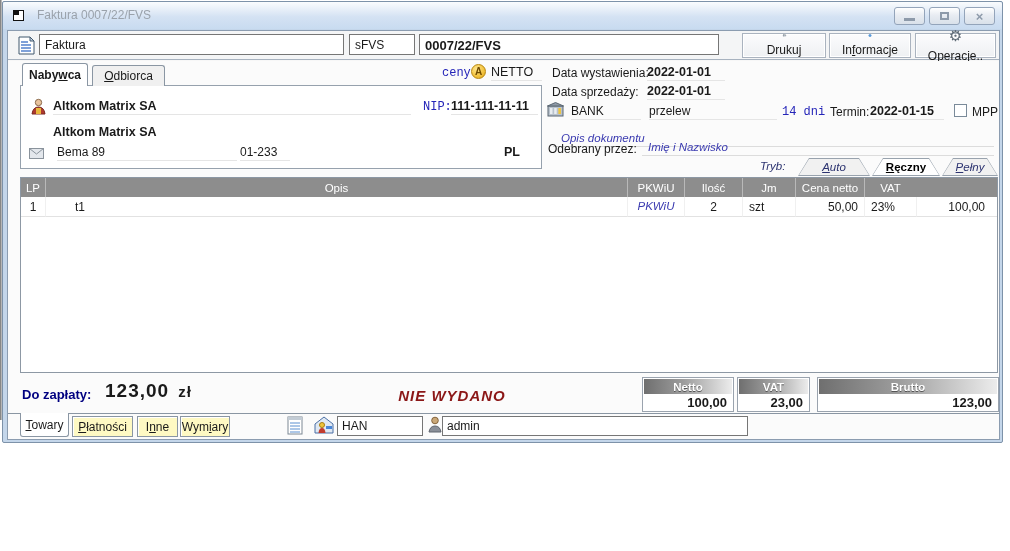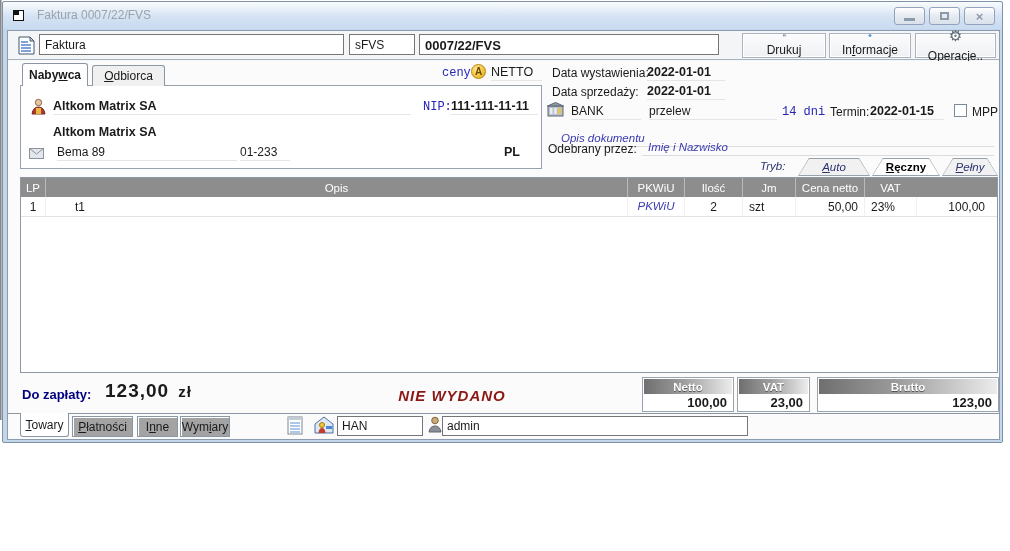--- a/index.html
+++ b/index.html
@@ -65,21 +65,21 @@
   .due-amount { position:absolute; left:97px; top:319px; font-weight:bold; font-size:19px; letter-spacing:1px; }
   .due-cur { font-size:15px; margin-left:9px; }
   .status { position:absolute; left:374px; top:326px; width:140px; text-align:center; color:#8b1717; font-weight:bold; font-style:italic; font-size:15px; letter-spacing:1px; }
   .tot { position:absolute; top:316px; background:#fff; border:1px solid #9aa3ae; box-shadow:inset 0 0 0 1px #fff; }
   .tot-h { height:15px; margin:1px; background:linear-gradient(90deg,#6f6f6f,#9d9d9d 45%,#ececec); color:#fff; font-weight:bold; font-size:11.5px; display:flex; align-items:center; justify-content:center; text-shadow:0 1px 0 #555; }
   .tot-v { height:16px; font-weight:bold; font-size:13px; text-align:right; padding:0 6px; }
 
   
   .footline { position:absolute; left:0; right:0; top:352px; border-top:1px solid #8a96a3; }
   .ftab { position:absolute; left:12px; top:352px; width:49px; height:24px; background:#fff; border:1px solid #8a96a3; border-top:none; border-radius:0 0 3px 3px; display:flex; align-items:center; justify-content:center; z-index:2; }
-  .fbtn { position:absolute; top:355px; height:21px; background:#a3a3a3; border:1px solid #8a96a3; box-shadow:inset 1px 1px 0 #fff; display:flex; align-items:center; justify-content:center; }
+  .fbtn { position:absolute; top:355px; height:21px; background:#fef9c3; border:1px solid #8a96a3; box-shadow:inset 1px 1px 0 #fff; display:flex; align-items:center; justify-content:center; }
   .finp { position:absolute; top:355px; height:20px; background:#fff; border:1px solid #767676; padding:2px 4px; font-size:12px; }
   .checkbox { position:absolute; width:13px; height:13px; background:#fff; border:1px solid #7a8a99; }
 </style>
 </head>
 <body>
 
 <div class="stage">
   <div class="bg-edge"></div>
 
   <div class="window">

